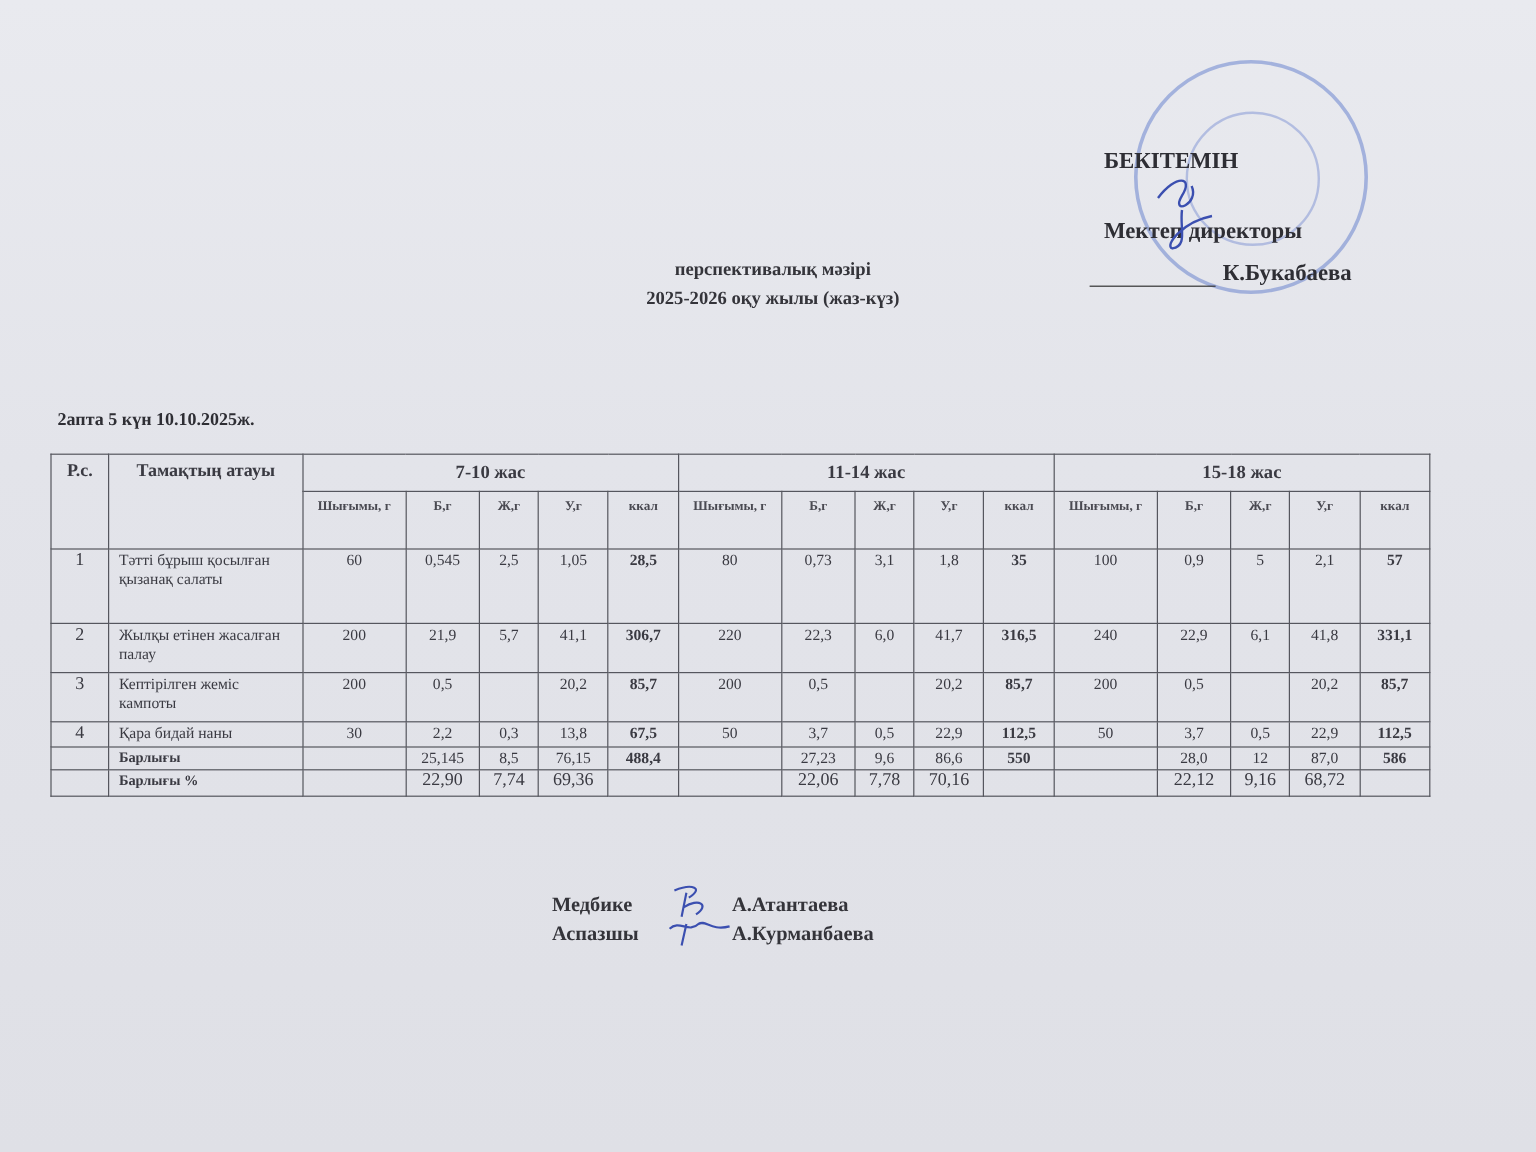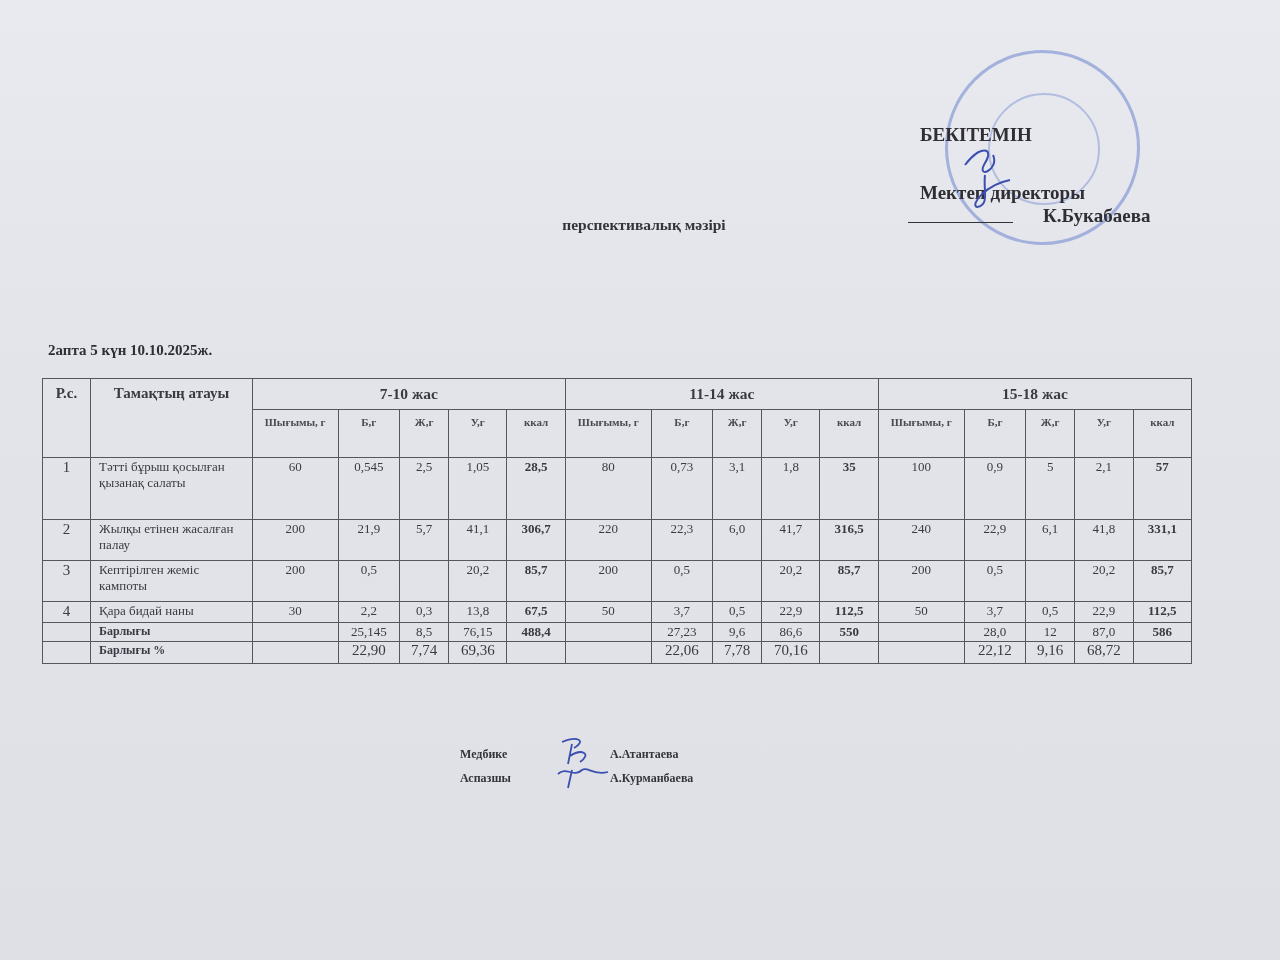--- a/index.html
+++ b/index.html
@@ -8,21 +8,21 @@
     background: linear-gradient(180deg, #e9eaef 0%, #e3e4ea 40%, #dfe0e6 100%);
     font-family: "Liberation Serif", "DejaVu Serif", serif;
     color:#2f2f35;
     position:relative;
   }
   .approve {
     position:absolute; left:920px; top:88px;
     font-weight:bold; font-size:19px; line-height:23px; color:#2e2e34;
   }
   .approve .line2 { display:block;margin-top:35px; }
-  .approve .sign-row { display:flex; margin-top:0px;gap:24px; }
+  .approve .sign-row { display:flex; align-items:flex-end; margin-top:12px; }
   .approve .sign-line { width:105px; border-bottom:1px solid #333; margin-left:-12px; height:18px; }
   .approve .name { margin-left:6px; }
   .stamp {
     position:absolute; left:945px; top:50px; width:195px; height:195px;
     border-radius:50%; border:3px solid rgba(80,110,200,0.45);
     box-sizing:border-box; pointer-events:none;
   }
   .stamp::after {
     content:""; position:absolute; left:40px; top:40px; width:108px; height:108px;
     border-radius:50%; border:2px solid rgba(80,110,200,0.35);
@@ -46,21 +46,21 @@
   }
   table.menu th.big { font-weight:bold; font-size:15.5px; height:28px; vertical-align:middle; }
   table.menu th.sub { font-weight:bold; font-size:11px; height:40px; padding-top:6px; color:#4a4a52; }
   table.menu th.rs, table.menu th.name { font-weight:bold; font-size:15px; padding-top:6px;text-align:center; }
   table.menu td.name { text-align:left; padding-left:8px; }
   table.menu td.idx { font-size:15px; }
   table.menu td.b { font-weight:bold;text-align:center; }
   table.menu td.pct { font-size:15px; padding:0 3px; }
   table.menu td.total-label { text-align:left; padding-left:8px; font-weight:bold; font-size:12px; }
   .footer {
-    position:absolute; left:460px; top:742px; font-weight:bold; font-size:12px; line-height:24px; color:#34343a;
+    position:absolute; left:460px; top:742px; font-weight:bold; font-size:17px; line-height:24px; color:#34343a;
   }
   .footer .row { display:flex; }
   .footer .role { width:150px; }
   .footer .person { }
 </style>
 </head>
 <body>
 
 <div class="stamp"></div>
 
@@ -72,20 +72,21 @@
     <span class="name">К.Букабаева</span>
   </div>
 </div>
 
 <svg class="sig" style="left:955px;top:135px" width="80" height="80">
   <path d="M10 30 C25 10, 40 12, 30 28 C20 45, 45 35, 38 20 M30 40 C28 55, 35 70, 22 72 C15 70, 30 50, 55 45" stroke="#3b4fb0" stroke-width="2" fill="none"></path>
 </svg>
 
 <div class="title">
   <span class="t1">перспективалық мәзірі</span>
+  <span class="t1">2025-2026 оқу жылы (жаз-күз)</span>
 </div>
 
 <div class="date">2апта 5 күн  10.10.2025ж.</div>
 
 <table class="menu">
   <colgroup>
     <col style="width:47px">
       <col style="width:158px">
     <col style="width:84px">
       <col style="width:60px">

